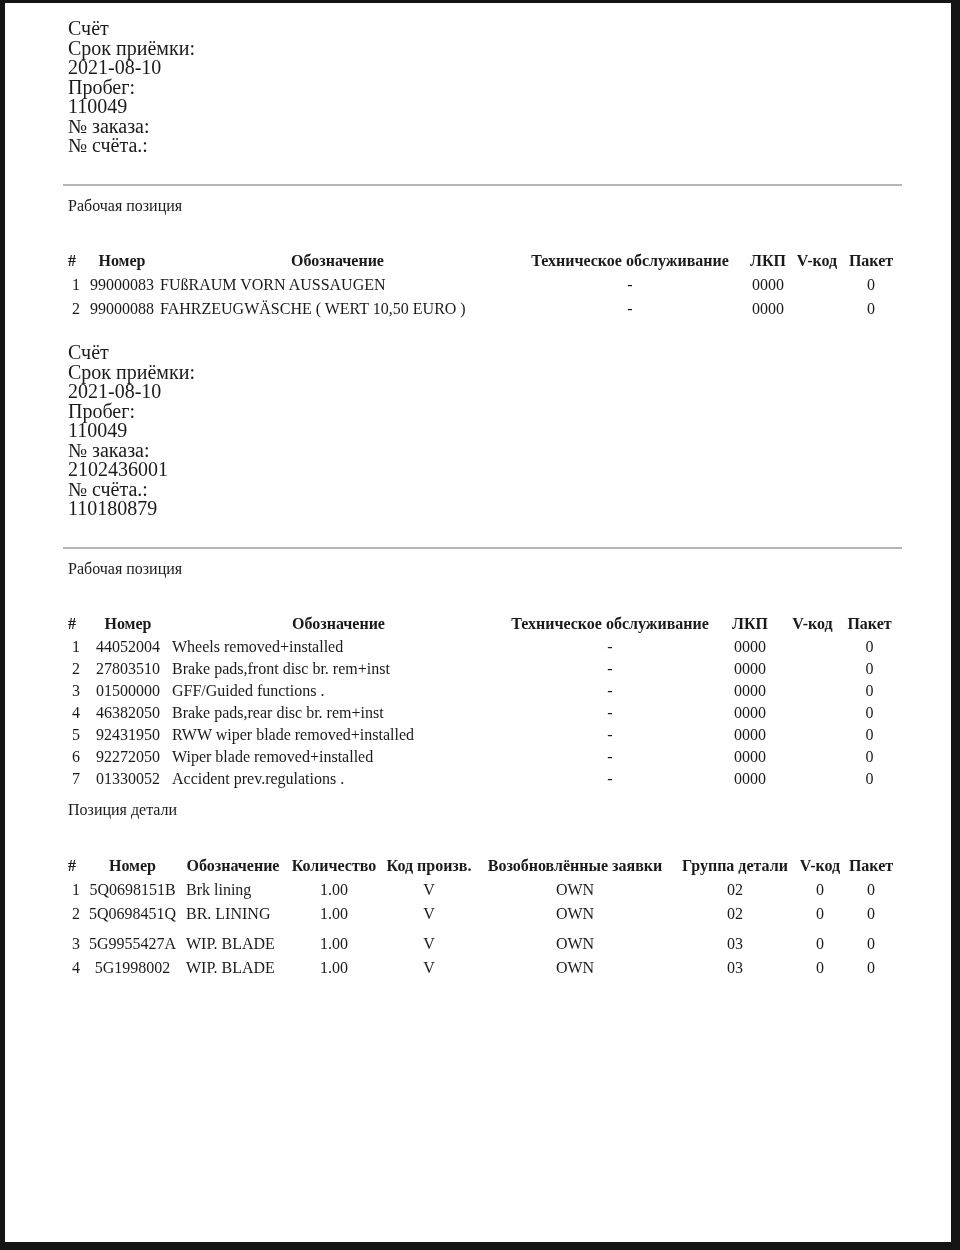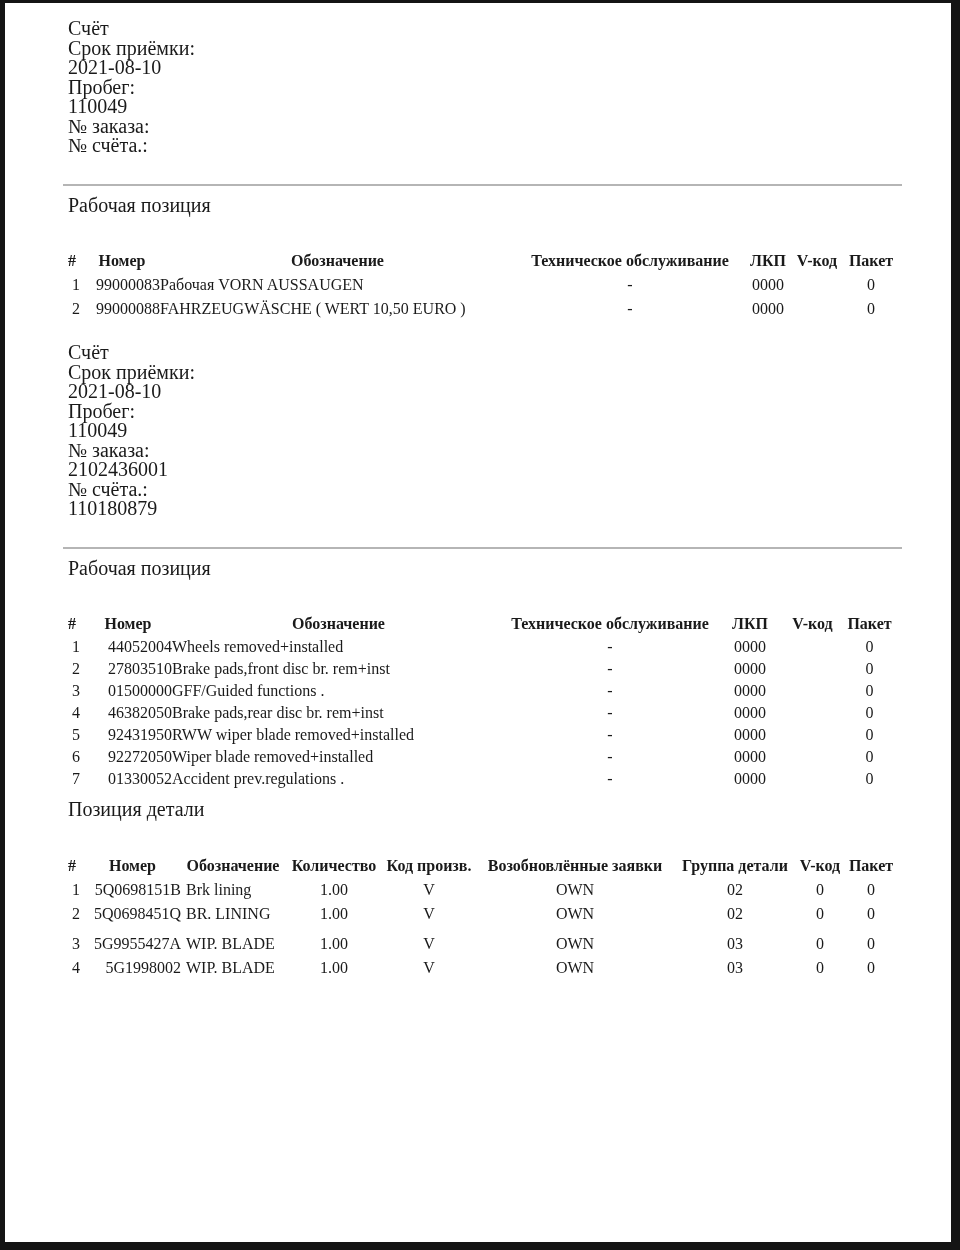--- a/index.html
+++ b/index.html
@@ -37,21 +37,21 @@
   .block2 { margin-top: 22px; }
   .divider {
     height: 2px;
     background: var(--divider);
     width: 839px;
     margin-top: 28px;
   }
   .section-title {
     margin-top: 10px;
     margin-left: 5px;
-    font-size: 20px;
+    font-size: 16px;
     line-height: 19.5px;
   }
   table.tbl {
     border-collapse: collapse;
     table-layout: fixed;
     margin-top: 34px;
     margin-left: 5px;
     font-size: 16px;
   }
   .t1, .t2 { width: 831px; }
@@ -67,21 +67,21 @@
   .tbl td {
     text-align: center;
     padding: 2px 0 3px 0;
     line-height: 19px;
     overflow: hidden;
     white-space: nowrap;
   }
   .t2 td { padding: 1px 0 2px 0; }
   .tbl th.col-num { text-align: left; }
   .tbl td.col-num { text-align: center; }
-  .tbl td.col-number { text-align: right; }
+  .tbl td.col-number { text-align: center; }
   .tbl td.col-designation { text-align: left; }
   .t3 td.col-designation { padding-left: 5px; }
   .t3 tbody tr:nth-child(3) td { padding-top: 8px; }
   
   .t1 col.c-num { width: 16px; }  .t1 col.c-number { width: 76px; }
   .t1 col.c-designation { width: 355px; } .t1 col.c-maintenance { width: 230px; }
   .t1 col.c-lkp { width: 46px; } .t1 col.c-vcode { width: 52px; } .t1 col.c-packet { width: 56px; }
   .t2 col.c-num { width: 16px; }  .t2 col.c-number { width: 88px; }
   .t2 col.c-designation { width: 333px; } .t2 col.c-maintenance { width: 210px; }
   .t2 col.c-lkp { width: 70px; } .t2 col.c-vcode { width: 55px; } .t2 col.c-packet { width: 59px; }
@@ -127,21 +127,21 @@
           <th class="col-maintenance">Техническое обслуживание</th>
           <th class="col-lkp">ЛКП</th>
           <th class="col-vcode">V-код</th>
           <th class="col-packet">Пакет</th>
         </tr>
       </thead>
       <tbody>
           <tr>
             <td class="col-num">1</td>
             <td class="col-number">99000083</td>
-            <td class="col-designation">Рабочая VORN AUSSAUGEN</td>
+            <td class="col-designation">FUßRAUM VORN AUSSAUGEN</td>
             <td class="col-maintenance">-</td>
             <td class="col-lkp">0000</td>
             <td class="col-vcode"></td>
             <td class="col-packet">0</td>
           </tr>
           <tr>
             <td class="col-num">2</td>
             <td class="col-number">99000088</td>
             <td class="col-designation">FAHRZEUGWÄSCHE ( WERT 10,50 EURO )</td>
             <td class="col-maintenance">-</td>

